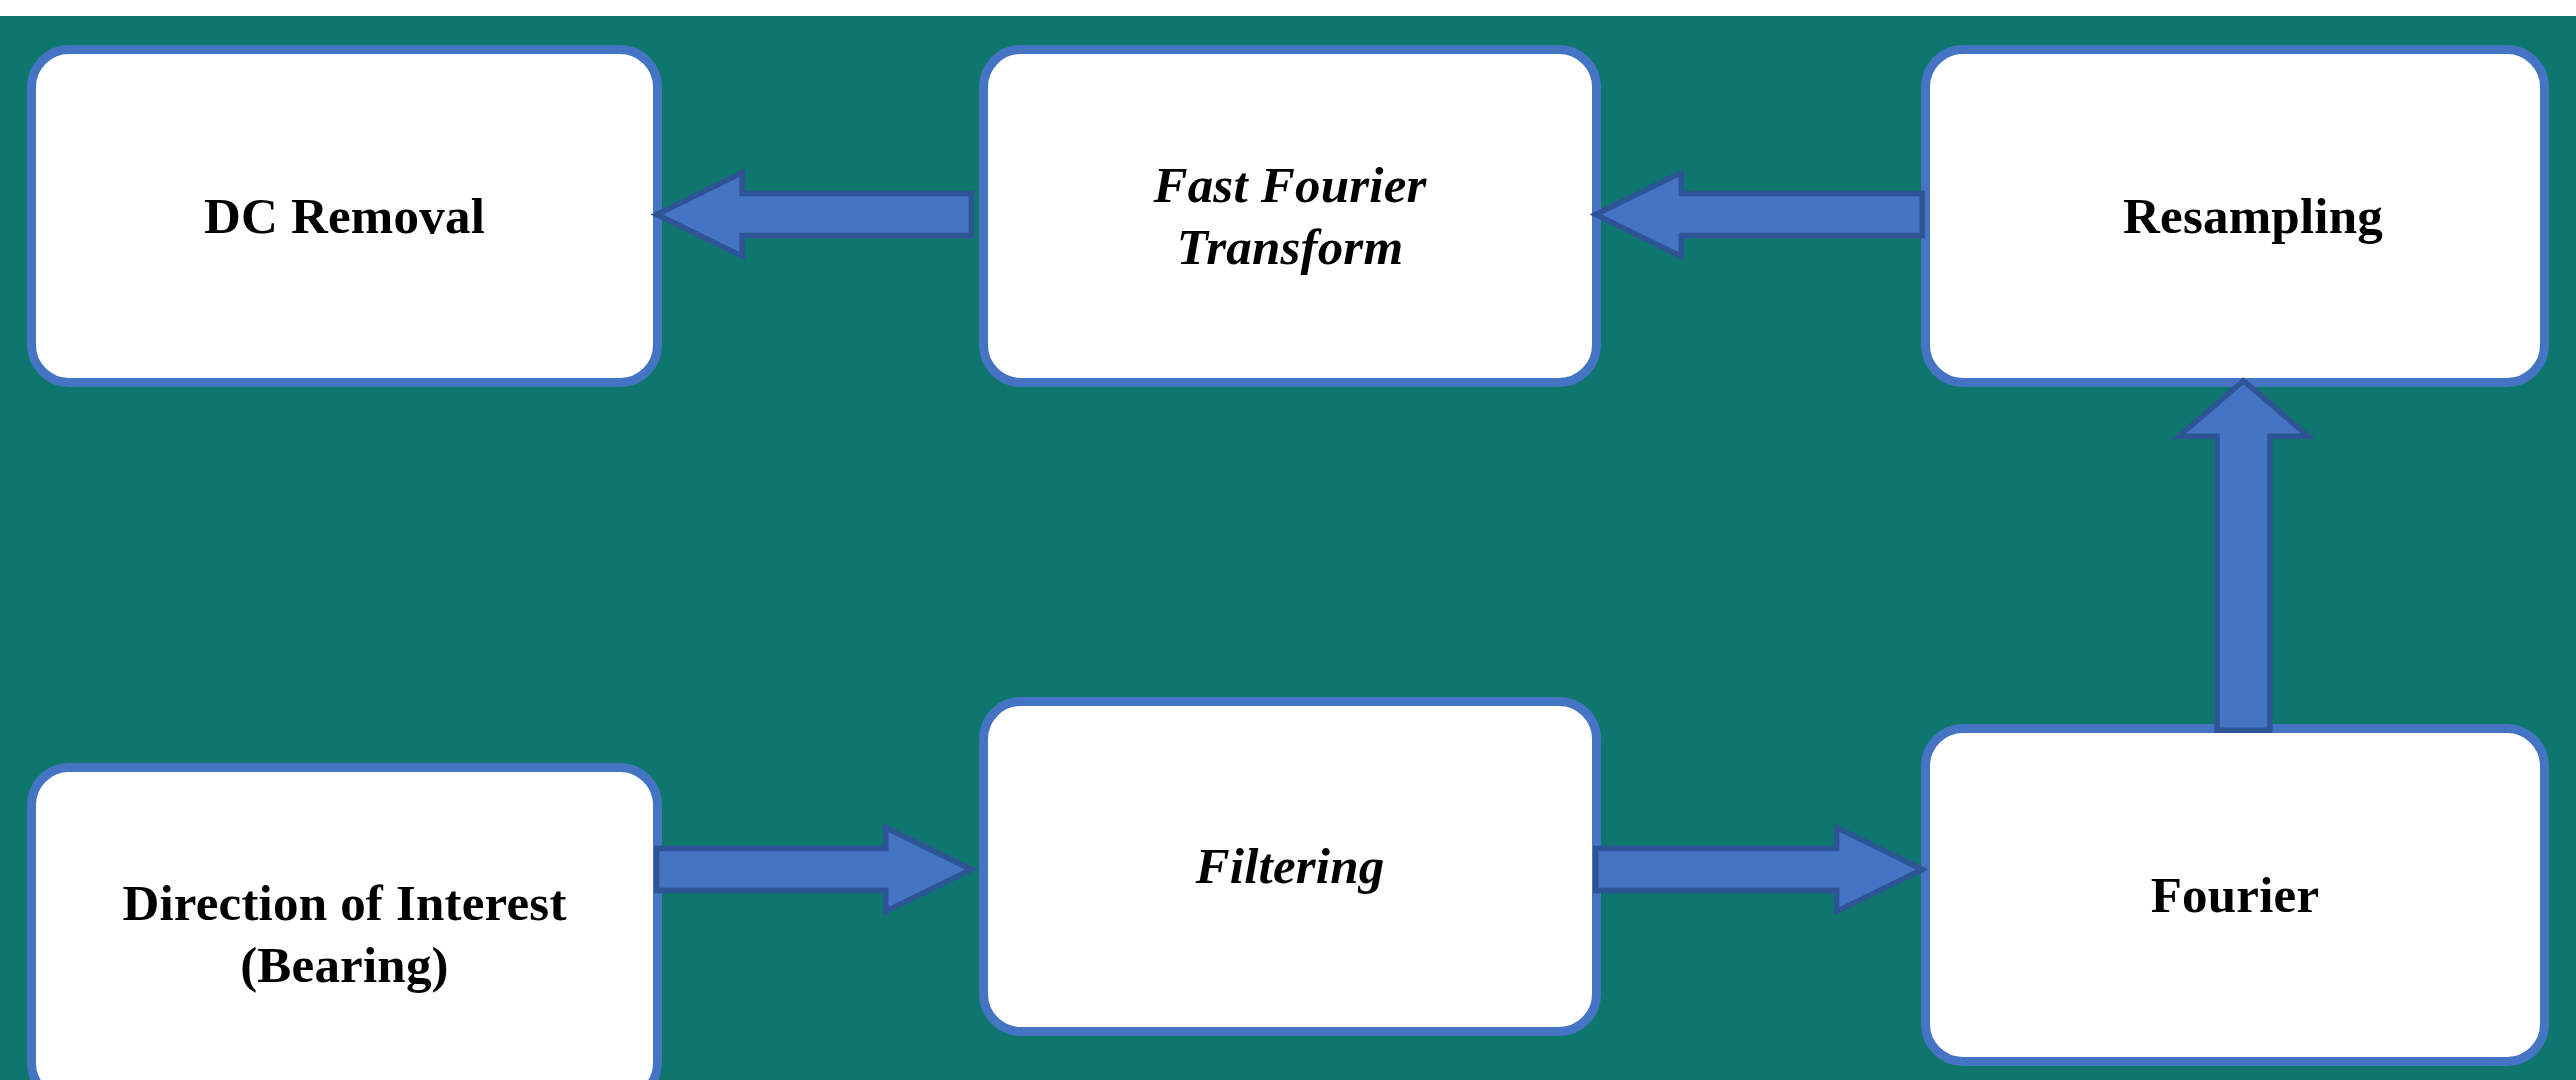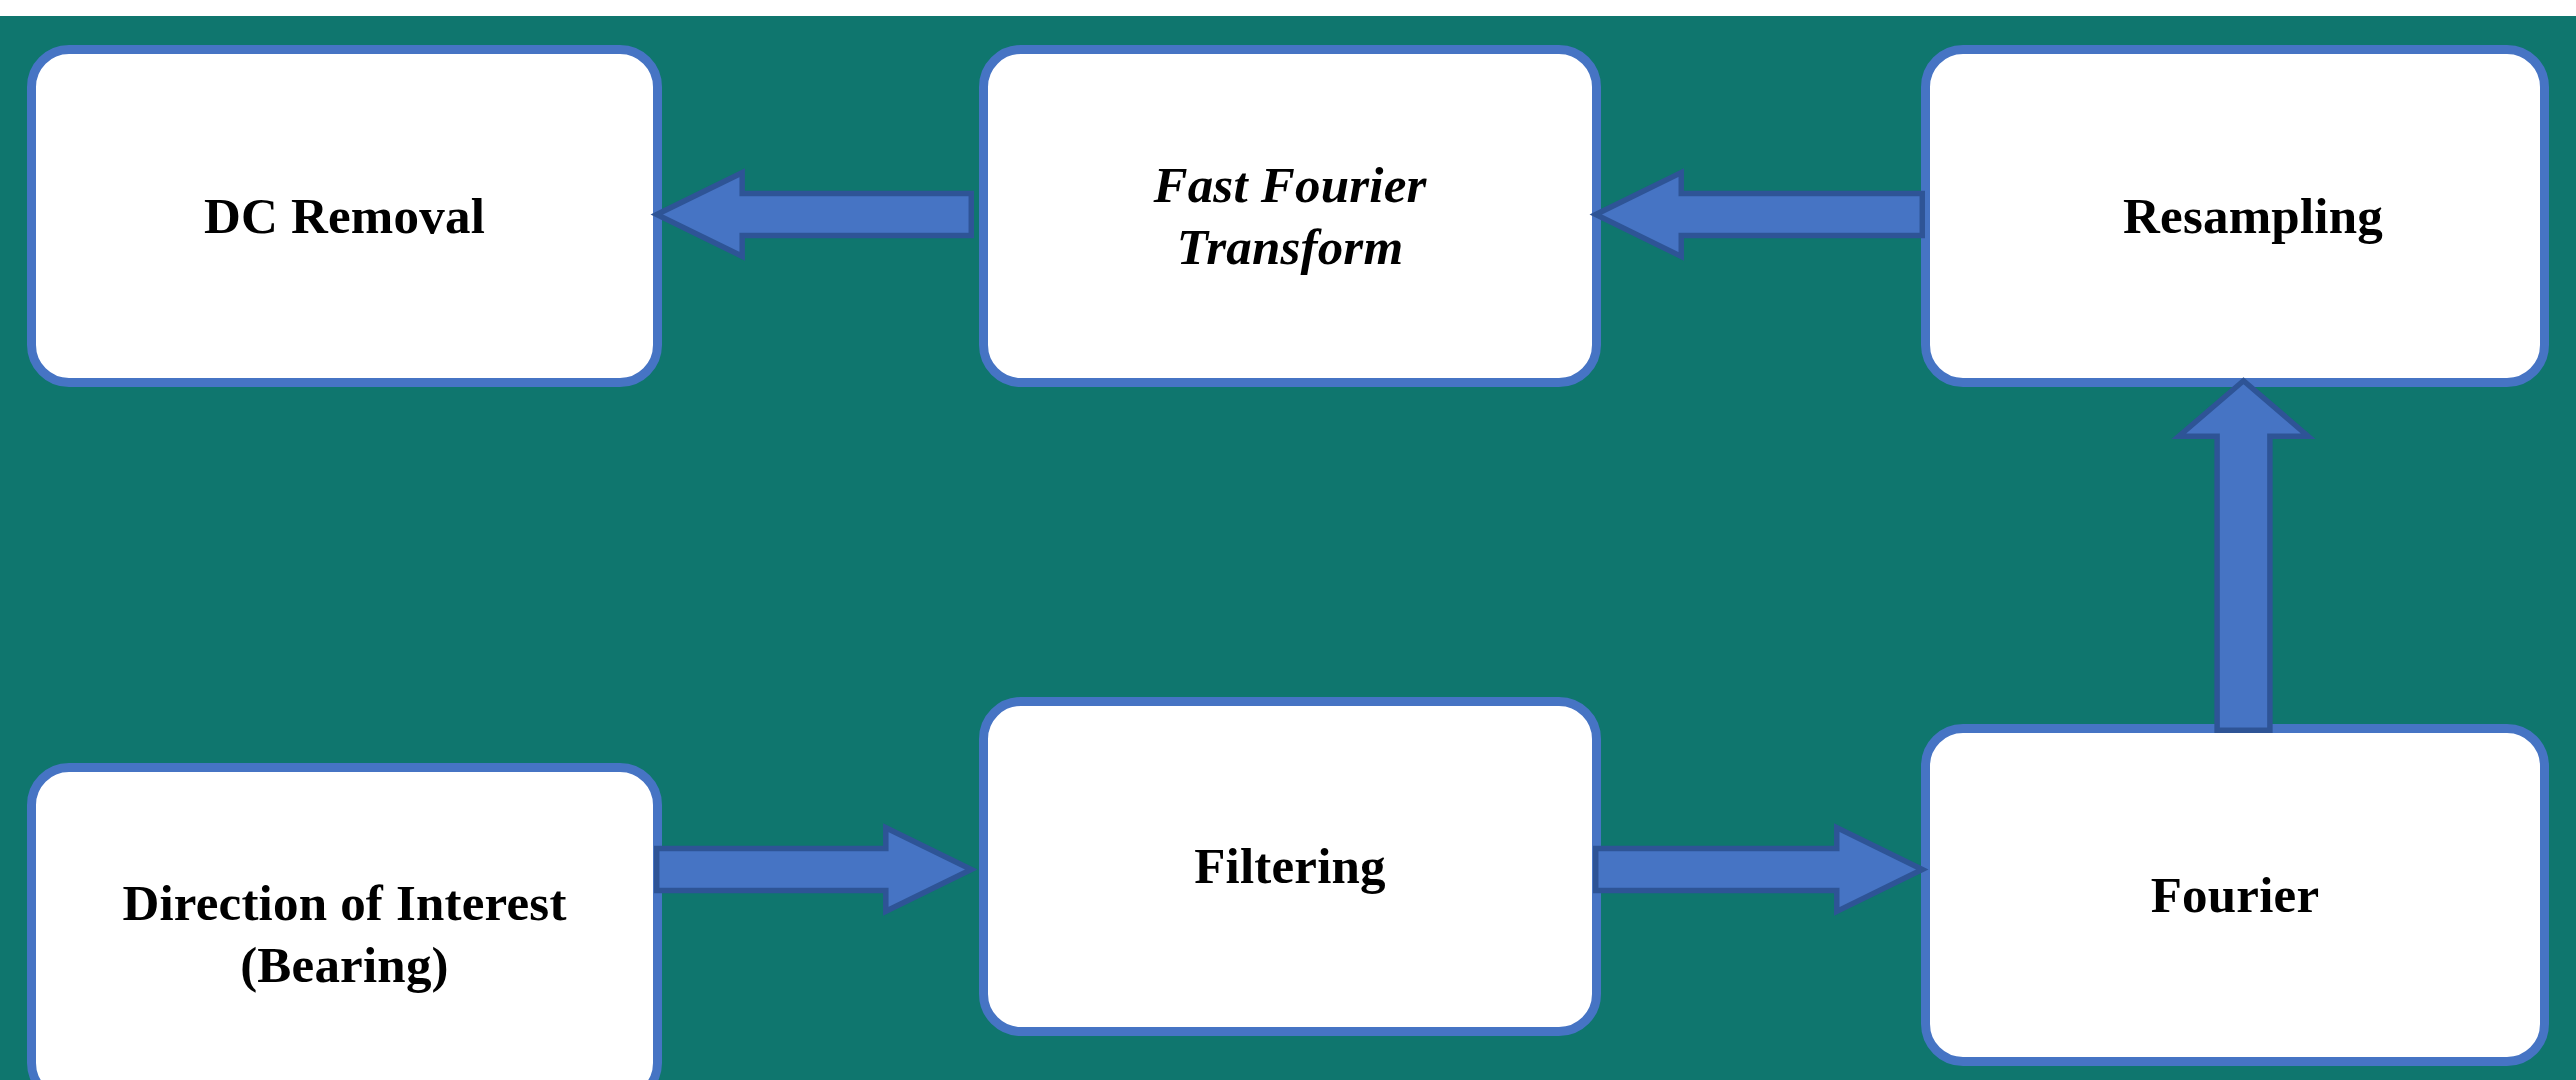--- a/index.html
+++ b/index.html
@@ -38,21 +38,21 @@
     letter-spacing: 0.2px;
     white-space: pre-line;
     padding: 0 20px;
   }
 
   
   #node-dc-removal   { left:  27px; top:  29px; width: 635px; height: 342px; }
   #node-fft          { left: 979px; top:  29px; width: 622px; height: 342px; font-style: italic; }
   #node-resampling   { left: 1921px; top:  29px; width: 628px; height: 342px; padding-left: 36px; }
   #node-direction    { left:  27px; top: 747px; width: 635px; height: 342px; }
-  #node-filtering    { left: 979px; top: 681px; width: 622px; height: 339px; }
+  #node-filtering    { left: 979px; top: 681px; width: 622px; height: 339px; font-style: italic; }
   #node-squaring     { left: 1921px; top: 708px; width: 628px; height: 342px; }
 
   
   .arrow {
     position: absolute;
   }
   .arrow svg { display: block; overflow: visible; }
 
   #arrow-fft-to-dc        { left: 654px;  top: 153px; width: 320px; height: 91px; }
   #arrow-resamp-to-fft    { left: 1593px; top: 153px; width: 332px; height: 91px; }

